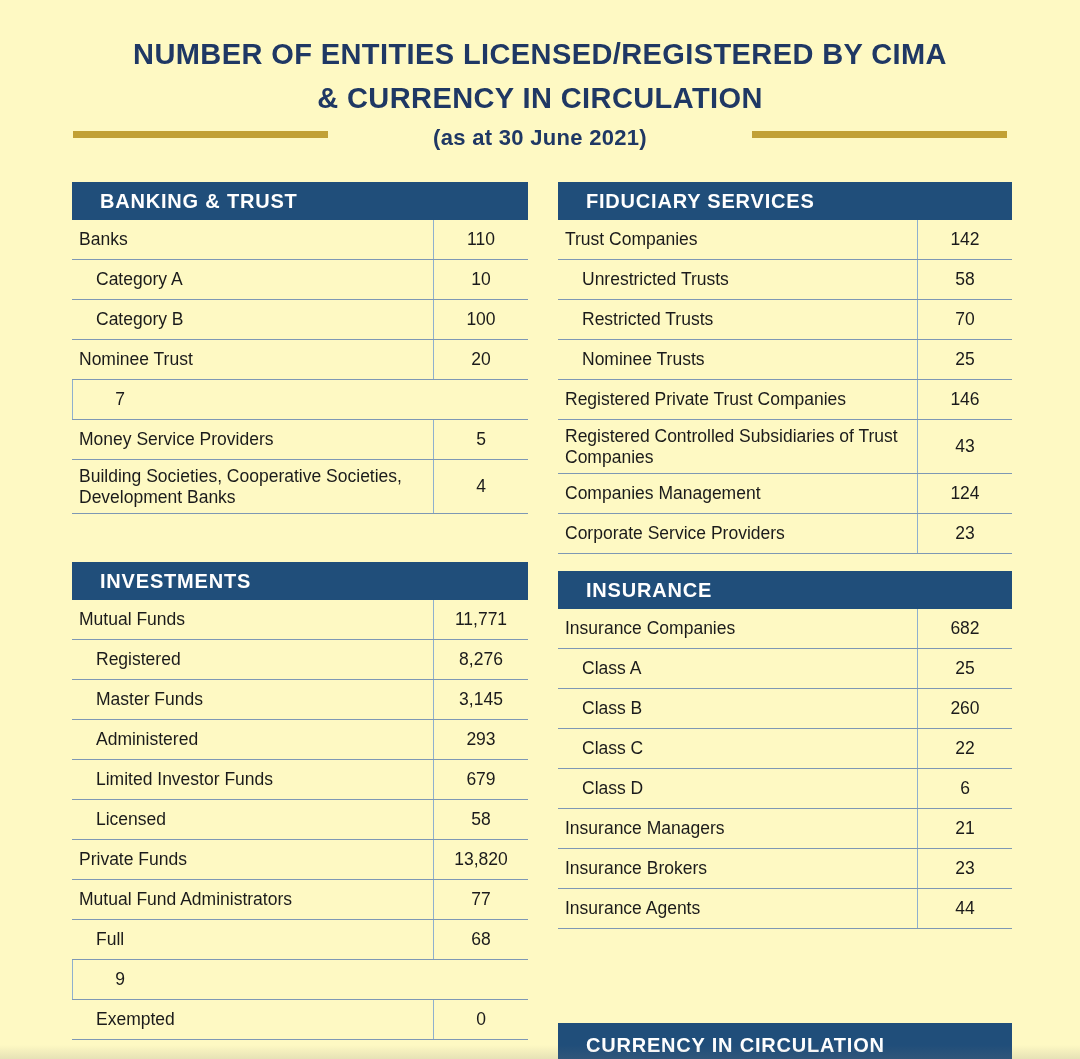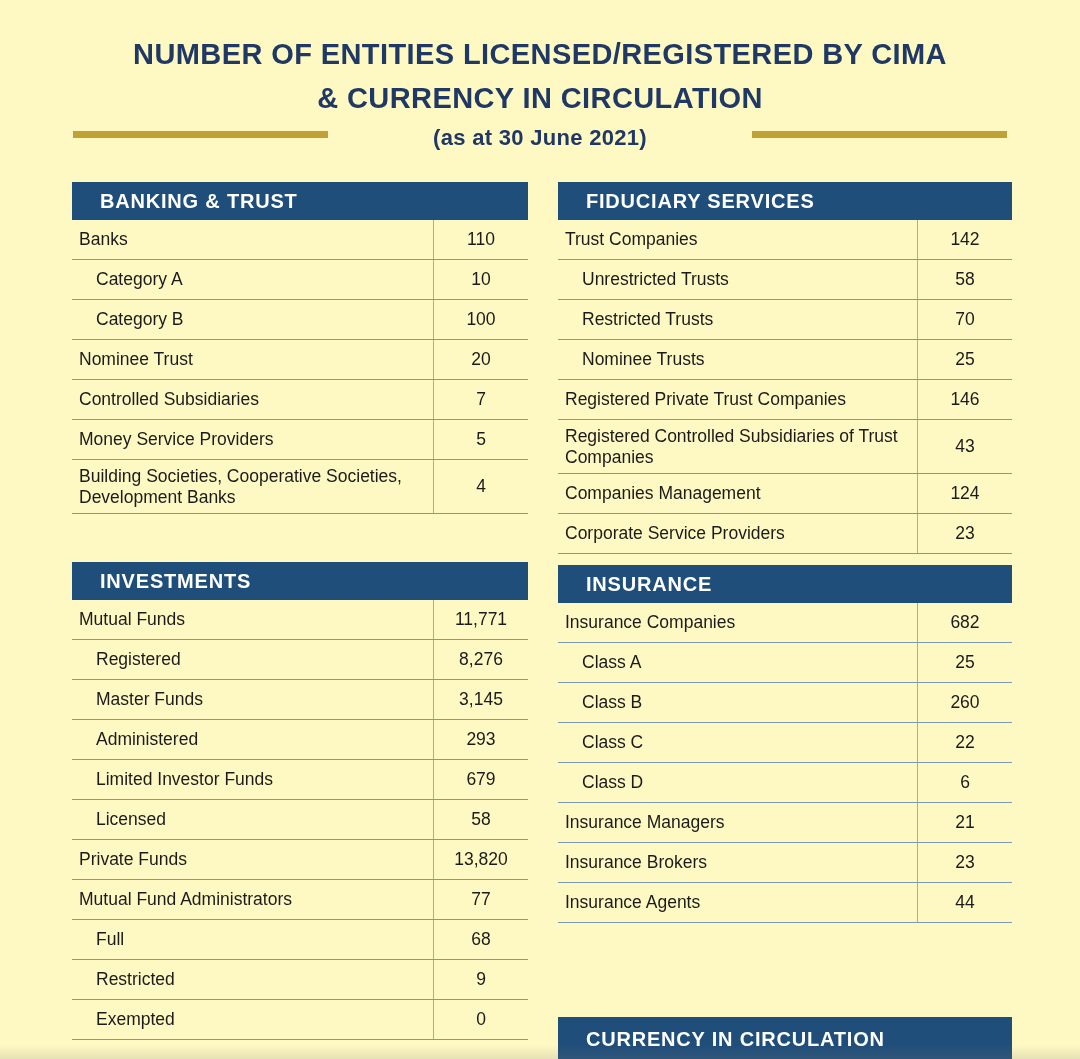--- a/index.html
+++ b/index.html
@@ -88,21 +88,21 @@
     padding-right: 8px;
   }
   .row.indent .cell.label { padding-left: 24px; }
   .cell.value {
     width: 95px;
     justify-content: center;
     border-left: 1.5px solid var(--divider-line, #8FB0CE);
     text-align: left;
   }
   .gap-investments { margin-top: 48px; }
-  .gap-insurance   { margin-top: 11px; }
+  .gap-insurance   { margin-top: 17px; }
   .gap-currency    { margin-top: 94px; }
   .currency-header { height: 44px; }
   .bottom-fade {
     position: absolute;
     left: 0; right: 0; bottom: 0;
     height: 14px;
     background: linear-gradient(to bottom, rgba(255,255,255,0), rgba(120,120,120,0.18));
     pointer-events: none;
   }
 </style>
@@ -138,21 +138,20 @@
         </div>
         <div class="row indent">
           <div class="cell label">Category B</div>
           <div class="cell value">100</div>
         </div>
         <div class="row">
           <div class="cell label">Nominee Trust</div>
           <div class="cell value">20</div>
         </div>
         <div class="row">
-          <div class="cell label">Controlled Subsidiaries</div>
           <div class="cell value">7</div>
         </div>
         <div class="row">
           <div class="cell label">Money Service Providers</div>
           <div class="cell value">5</div>
         </div>
         <div class="row tall">
           <div class="cell label">Building Societies, Cooperative Societies, Development Banks</div>
           <div class="cell value">4</div>
         </div>
@@ -190,21 +189,20 @@
         </div>
         <div class="row">
           <div class="cell label">Mutual Fund Administrators</div>
           <div class="cell value">77</div>
         </div>
         <div class="row indent">
           <div class="cell label">Full</div>
           <div class="cell value">68</div>
         </div>
         <div class="row indent">
-          <div class="cell label">Restricted</div>
           <div class="cell value">9</div>
         </div>
         <div class="row indent">
           <div class="cell label">Exempted</div>
           <div class="cell value">0</div>
         </div>
       </div>
 
     </div>
 

